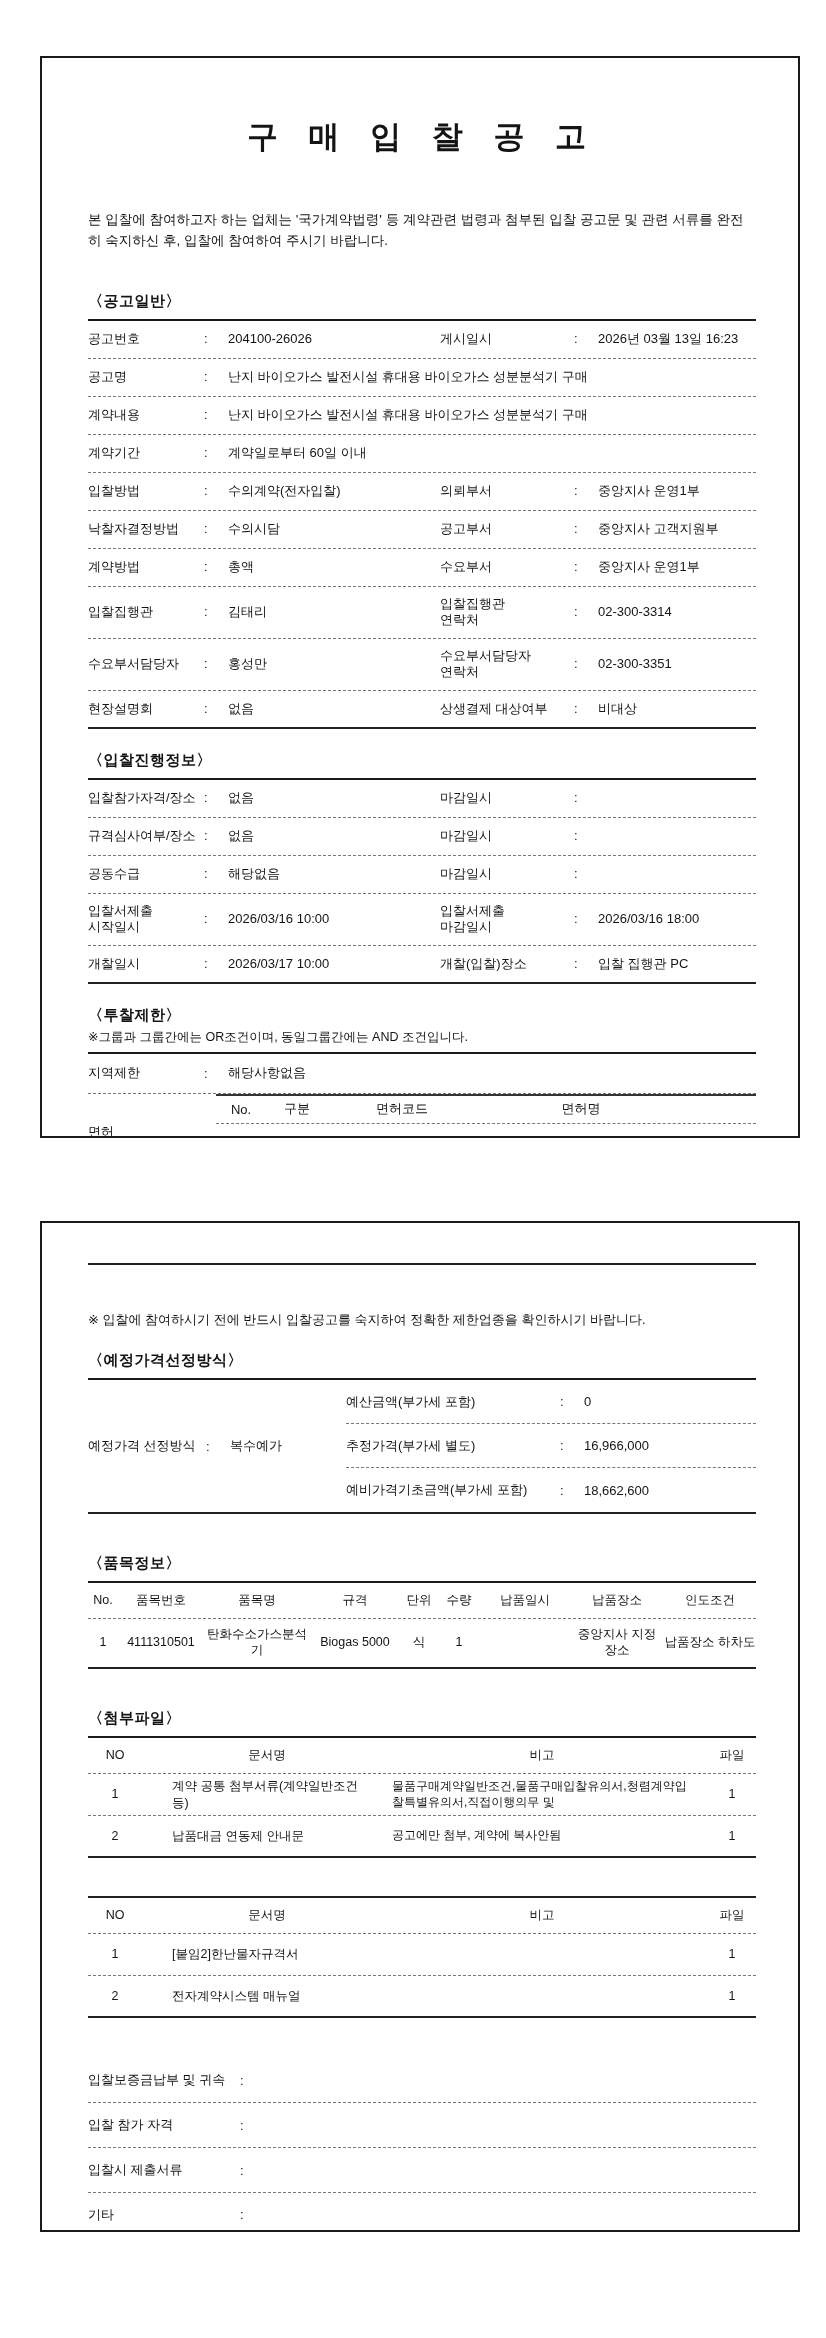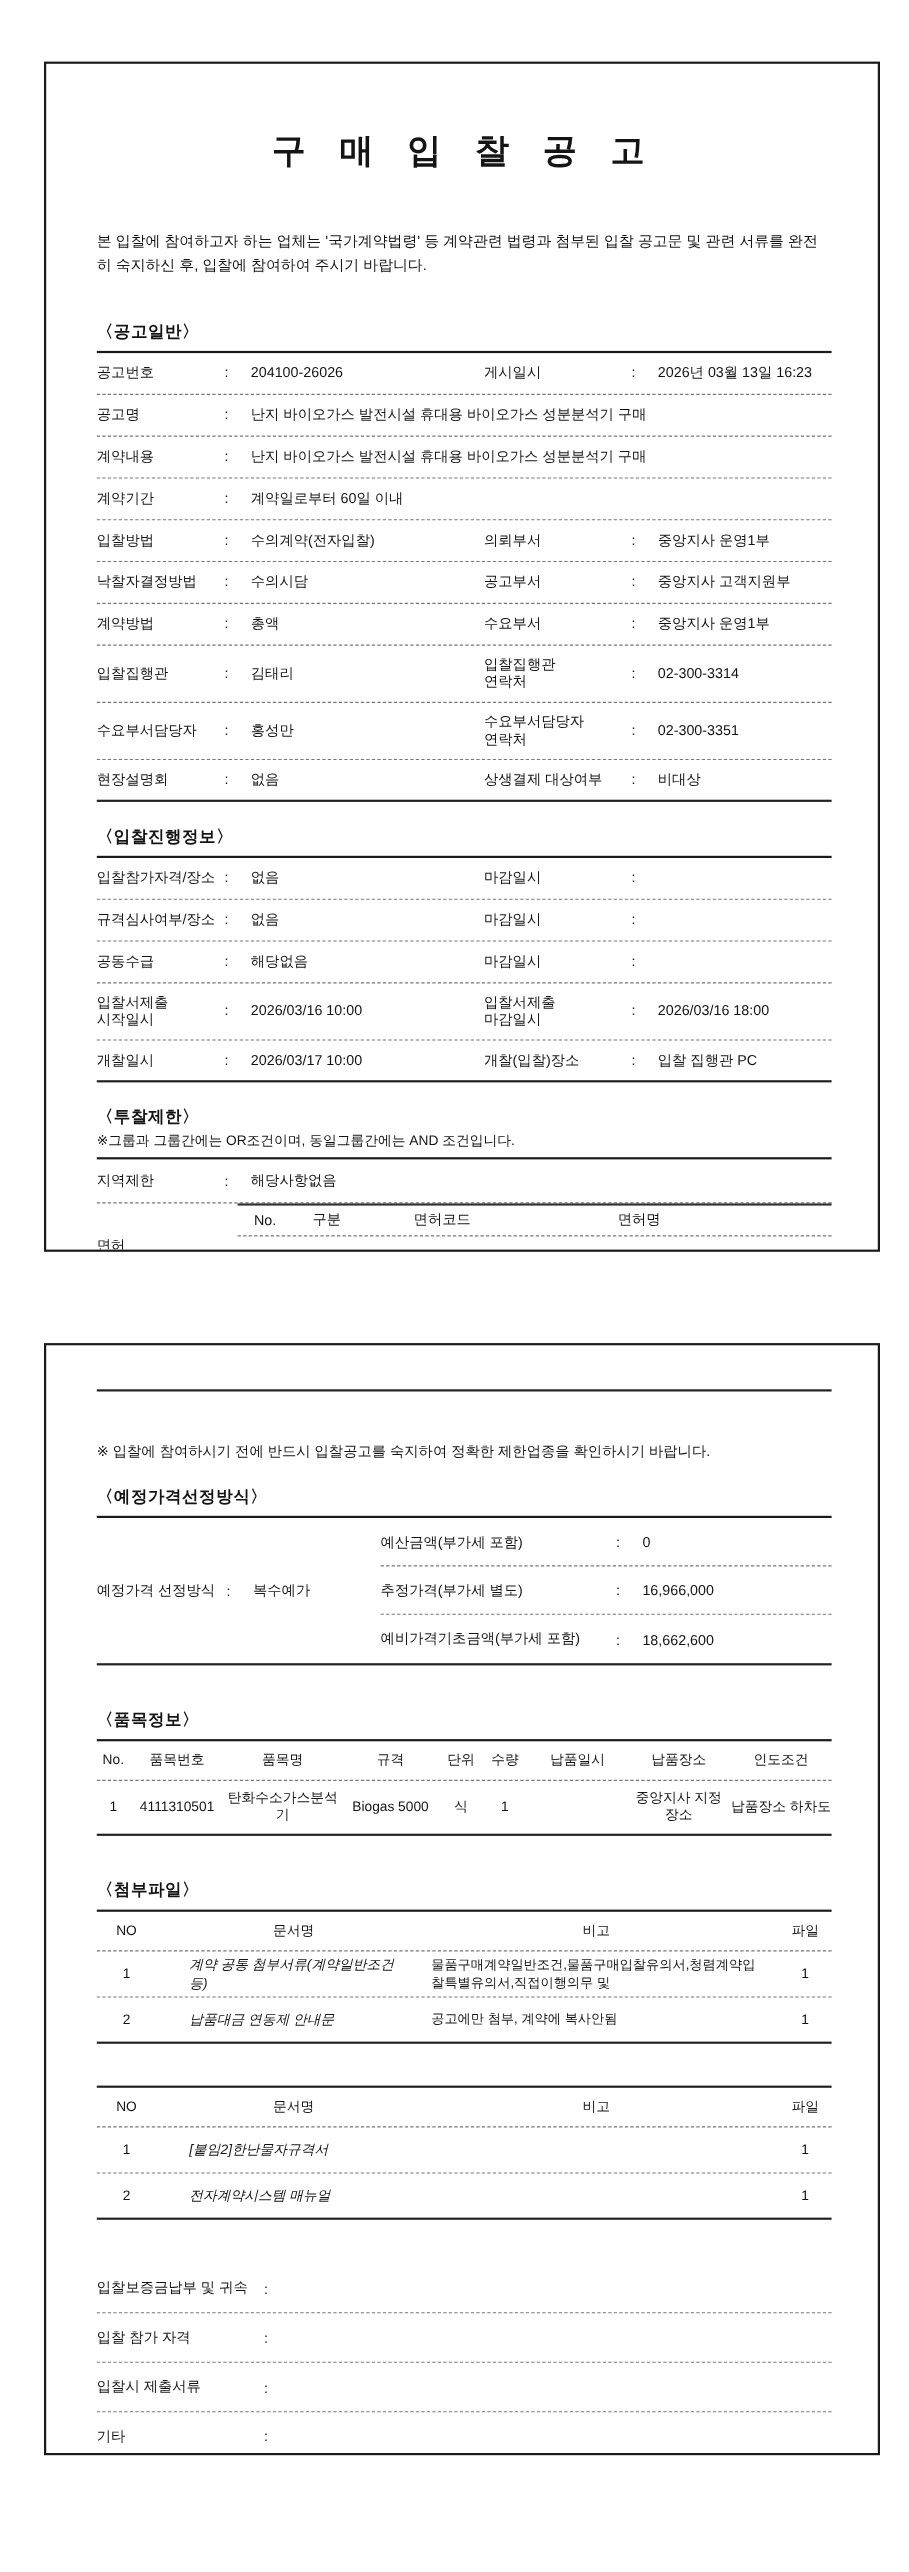--- a/index.html
+++ b/index.html
@@ -89,21 +89,21 @@
   .cell-pre { white-space:pre-line; }
 
   .att-head, .att-row {
     display:grid; grid-template-columns:54px 1fr 300px 48px;
     align-items:center; font-size:12.5px; line-height:1.3;gap:16px;
   }
   .att-head { min-height:36px; text-align:center; border-bottom:1px dashed #777; }
   .att-row { min-height:42px; border-bottom:1px dashed #777; }
   .att-row.last { border-bottom:2px solid #222; }
   .att-no { text-align:center; }
-  .att-name { text-align:left; padding-left:14px;font-style:italic; }
+  .att-name { text-align:left; padding-left:14px; }
   .att-note { text-align:left; font-size:12px; }
   .att-files { text-align:center; }
   .att-table2 { margin-top:38px; border-top:2px solid #222; }
 
   .add-row {
     display:grid; grid-template-columns:152px 24px 1fr;
     align-items:center; min-height:45px; border-bottom:1px dashed #777;
   }
   .add-row.last { border-bottom:2px solid #222; }
 

